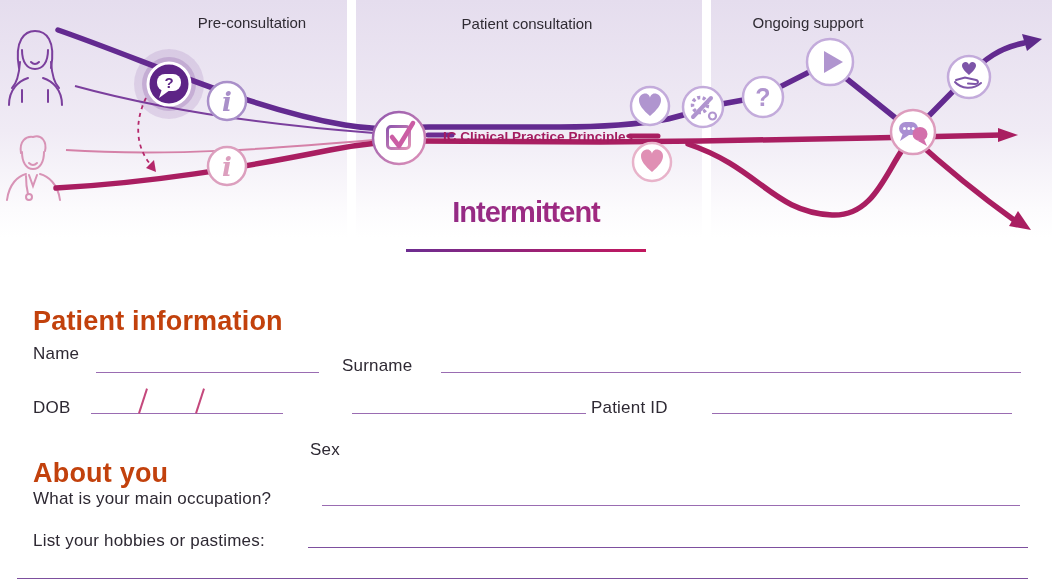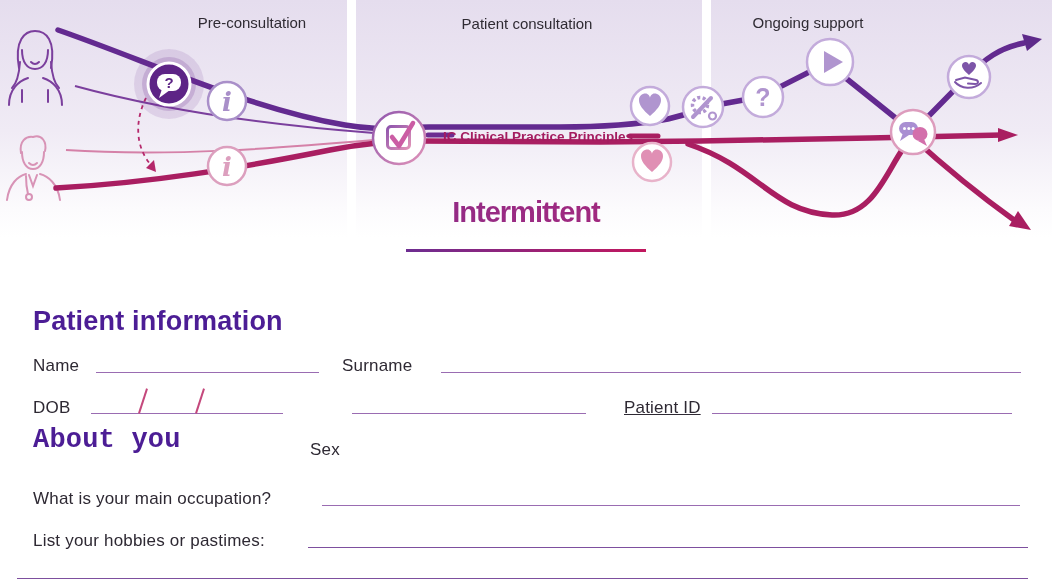--- a/index.html
+++ b/index.html
@@ -15,21 +15,21 @@
     background:linear-gradient(90deg,#6d2d91 0%, #9c2a82 52%, #c2175e 100%);
     -webkit-background-clip:text; background-clip:text; color:transparent;
   }
   .title-underline {
     width:240px; height:3px; margin:9px auto 0 auto;
     background:linear-gradient(90deg,#6d2d91,#c2175e);
   }
 
   .section-heading {
     position:absolute; left:33px; font-weight:bold; font-size:27px;
-    color:#4c1d95; letter-spacing:0.2px;
+    color:#c2410c; letter-spacing:0.2px;
   }
   .f-label { position:absolute; font-size:17px; color:#2e2933; letter-spacing:0.2px; }
   .f-line  { position:absolute; height:0; border-bottom:1.5px solid #9a6cb2; }
   .f-line.dark { border-bottom-color:#7d4f9e; }
   .slash { position:absolute; width:2px; height:26px; background:#c4487c; transform:rotate(18deg); }
 </style>
 </head>
 <body>
 
 <div class="page">
@@ -191,38 +191,38 @@
 
   <div class="title-block">
     <div class="title-lines">
       <div>Intermittent</div>
     </div>
     <div class="title-underline"></div>
   </div>
 
   <div class="section-heading" style="top:306px;">Patient information</div>
 
-  <div class="f-label" style="left:33px; top:356px;">Name</div>
+  <div class="f-label" style="left:33px; top:344px;">Name</div>
   <div class="f-line" style="left:96px; top:372px; width:223px;"></div>
 
   <div class="f-label" style="left:342px; top:356px;">Surname</div>
   <div class="f-line" style="left:441px; top:372px; width:580px;"></div>
 
   <div class="f-label" style="left:33px; top:398px;">DOB</div>
   <div class="f-line" style="left:91px; top:413px; width:192px;"></div>
   <div class="slash" style="left:142px; top:388px;"></div>
   <div class="slash" style="left:199px; top:388px;"></div>
 
   <div class="f-label" style="left:310px; top:398px;margin-top:42px;">Sex</div>
   <div class="f-line" style="left:352px; top:413px; width:234px;"></div>
 
-  <div class="f-label" style="left:624px; top:398px;text-decoration:underline;">Patient ID</div>
+  <div class="f-label" style="left:591px; top:398px;">Patient ID</div>
   <div class="f-line" style="left:712px; top:413px; width:300px;"></div>
 
-  <div class="section-heading" style="top:425px;font-family:Liberation Mono, monospace;">About you</div>
+  <div class="section-heading" style="top:458px;">About you</div>
 
   <div class="f-label" style="left:33px; top:489px;">What is your main occupation?</div>
   <div class="f-line" style="left:322px; top:505px; width:698px;"></div>
 
   <div class="f-label" style="left:33px; top:531px;">List your hobbies or pastimes:</div>
   <div class="f-line dark" style="left:308px; top:547px; width:720px;"></div>
   <div class="f-line dark" style="left:17px; top:578px; width:1011px;"></div>
 
 </div>
 

